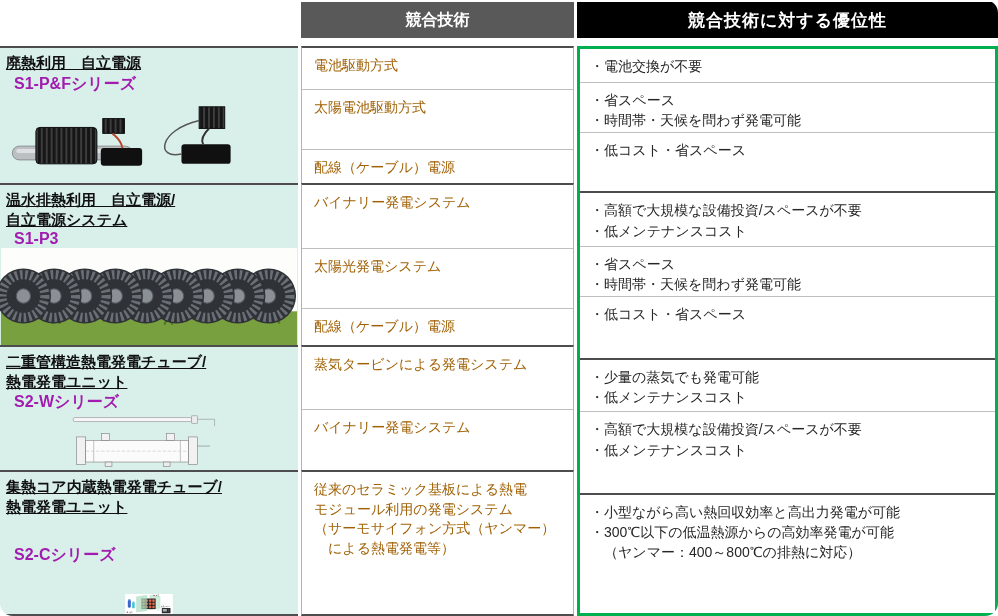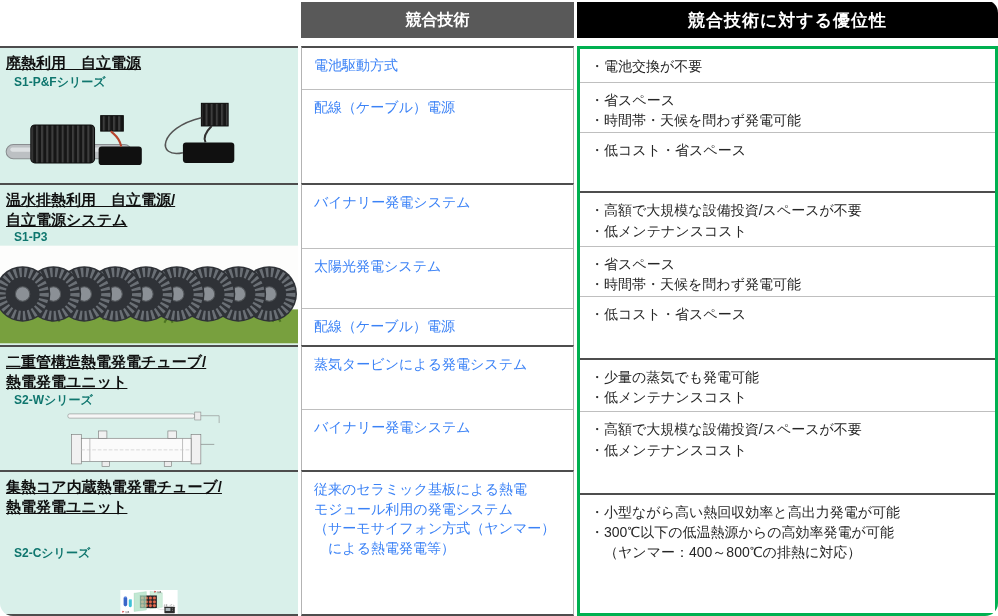--- a/index.html
+++ b/index.html
@@ -16,26 +16,26 @@
   }
   .hdr { height:36px; display:flex; align-items:center; justify-content:center;
          color:#fff; font-weight:bold; }
   .hdr-mid { background:#595959; font-size:16px; }
   .hdr-right { background:#000000; font-size:17px; letter-spacing:1px; }
   .left-cell { background:#D9F0EA; border-top:2px solid #4d4d4d; box-sizing:border-box;
                display:flex; flex-direction:column; overflow:hidden; }
   .left-cell.last { border-bottom:2px solid #4d4d4d;gap:28px; }
   .p-title { font-size:15px; font-weight:bold; color:#101010; padding:5px 4px 0 6px;
              line-height:1.3; white-space:pre-line;text-decoration:underline; }
-  .p-series { font-size:12px; font-weight:bold; color:#0f766e; padding:1px 0 0 14px; }
+  .p-series { font-size:16px; font-weight:bold; color:#a21caf; padding:1px 0 0 14px; }
   .p-img { flex:1 1 auto; min-height:0; width:100%; display:block; }
   .mid-cell { background:#fff; border-top:2px solid #4d4d4d; border-left:1px solid #b3b3b3;
               border-right:1px solid #b3b3b3; box-sizing:border-box; display:flex; flex-direction:column; }
   .mid-cell.last { border-bottom:2px solid #4d4d4d; }
-  .sub { box-sizing:border-box; padding:8px 8px 0 12px; font-size:14px; color:#3b82f6;
+  .sub { box-sizing:border-box; padding:8px 8px 0 12px; font-size:14px; color:#a16207;
          line-height:1.4; white-space:pre-line; overflow:hidden; }
   .sub + .sub { border-top:1px solid #bfbfbf; }
   .right-wrap { border:3px solid #00B050; box-sizing:border-box; background:#fff;
                 display:flex; flex-direction:column; }
   .r-sec { display:flex; flex-direction:column; box-sizing:border-box; overflow:hidden; }
   .r-sec + .r-sec { border-top:2px solid #4d4d4d;margin-top:30px; }
   .r-sub { box-sizing:border-box; padding:7px 8px 0 10px; font-size:14px; color:#262626;
            line-height:1.45; white-space:pre-line; overflow:hidden; }
   .r-sub + .r-sub { border-top:1px solid #bfbfbf; }
   svg text { font-family:"Liberation Sans", sans-serif; }
@@ -67,20 +67,21 @@
         <rect x="96" y="54" width="42" height="18" rx="3" fill="#101010"></rect>
         <path d="M118 54 C 116 44, 110 42, 108 39" stroke="#b8452e" stroke-width="2" fill="none"></path>
         <rect x="196" y="12" width="26" height="22" fill="url(#fins1)" stroke="#0c0c0c"></rect>
         <rect x="178" y="50" width="50" height="20" rx="3" fill="#101010"></rect>
         <path d="M200 50 C 197 44, 202 38, 206 34" stroke="#333" stroke-width="2" fill="none"></path>
         <path d="M178 60 C 152 66, 154 36, 196 26" stroke="#555" stroke-width="1.5" fill="none"></path>
       </svg>
     </div>
     <div class="mid-cell" style="grid-area:2/2">
       <div class="sub" style="height:41px">電池駆動方式</div>
+      <div class="sub" style="height:60px">太陽電池駆動方式</div>
       <div class="sub" style="height:34px">配線（ケーブル）電源</div>
     </div>
 
     <div class="left-cell" style="grid-area:3/1">
       <div class="p-title">温水排熱利用　自立電源/
 自立電源システム</div>
       <div class="p-series">S1-P3</div>
       <svg class="p-img" viewBox="0 0 290 95" preserveAspectRatio="xMidYMid meet">
         <rect x="0" y="0" width="290" height="95" fill="#fdfdfc"></rect>
         <rect x="0" y="62" width="290" height="33" fill="#78a03e"></rect>

